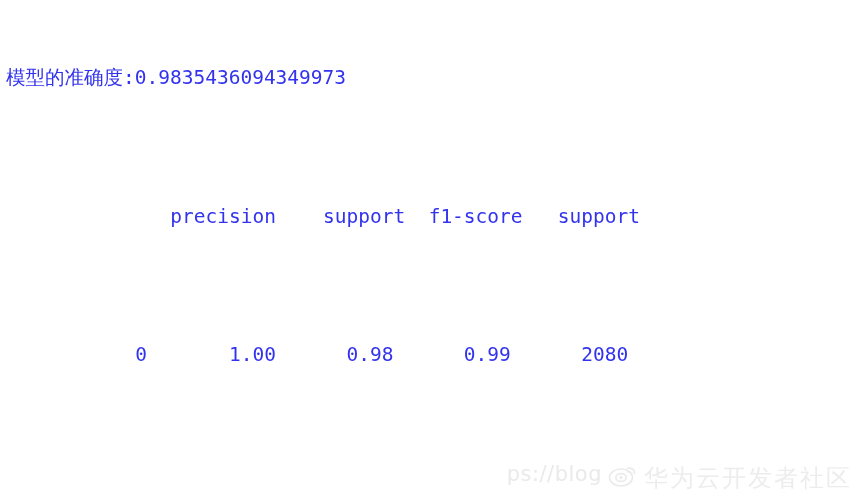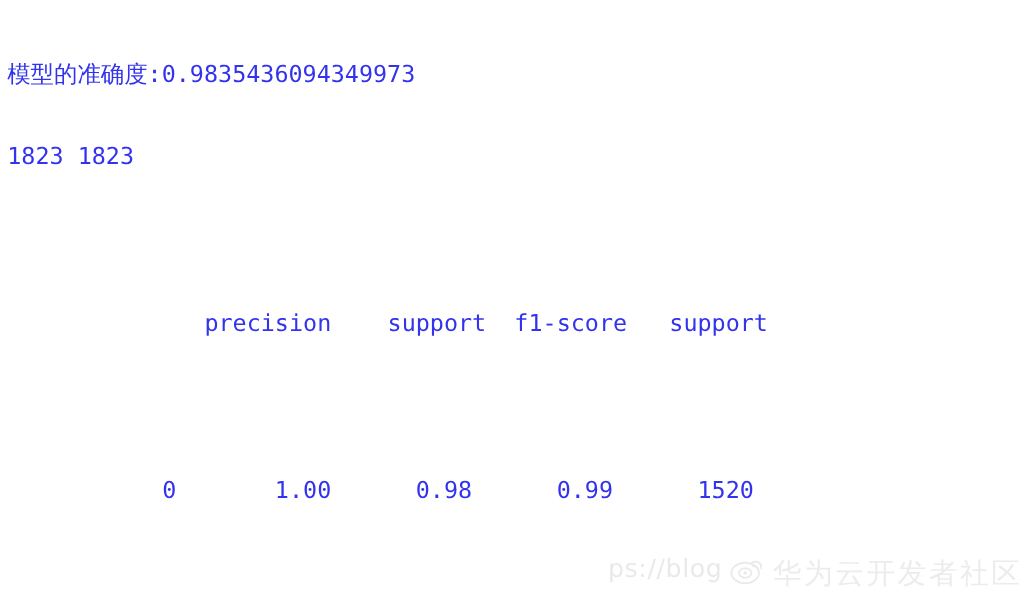--- a/index.html
+++ b/index.html
@@ -14,21 +14,21 @@
     position: relative;
     font-family: "DejaVu Sans Mono", "Liberation Mono", monospace;
   }
 
   #console-output {
     position: absolute;
     left: 0;
     top: 0;
     width: 860px;
     height: 500px;
-    padding: 4px 0 0 6px;
+    padding: 20px 0 0 6px;
     box-sizing: border-box;
     color: #3333ee;
     font-family: "DejaVu Sans Mono", "Liberation Mono", monospace;
     font-size: 19.5px;
     line-height: 23.1px;
     white-space: pre;
     letter-spacing: 0px;
     -webkit-font-smoothing: none;
   }
 
@@ -69,25 +69,24 @@
     width: 30px;
     height: 26px;
     flex: 0 0 auto;
   }
 </style>
 </head>
 <body>
 
 <div id="console-output">
   <div class="line">模型的准确度:0.9835436094349973</div>
-  <div class="line">1823 1823</div>
   <div class="blank-line"></div>
   <div class="line">              precision    support  f1-score   support</div>
   <div class="blank-line"></div>
-  <div class="line">           0       1.00      0.98      0.99      1520</div>
+  <div class="line">           0       1.00      0.98      0.99      2080</div>
   
   
   
   
   
   
   
   
   
   

